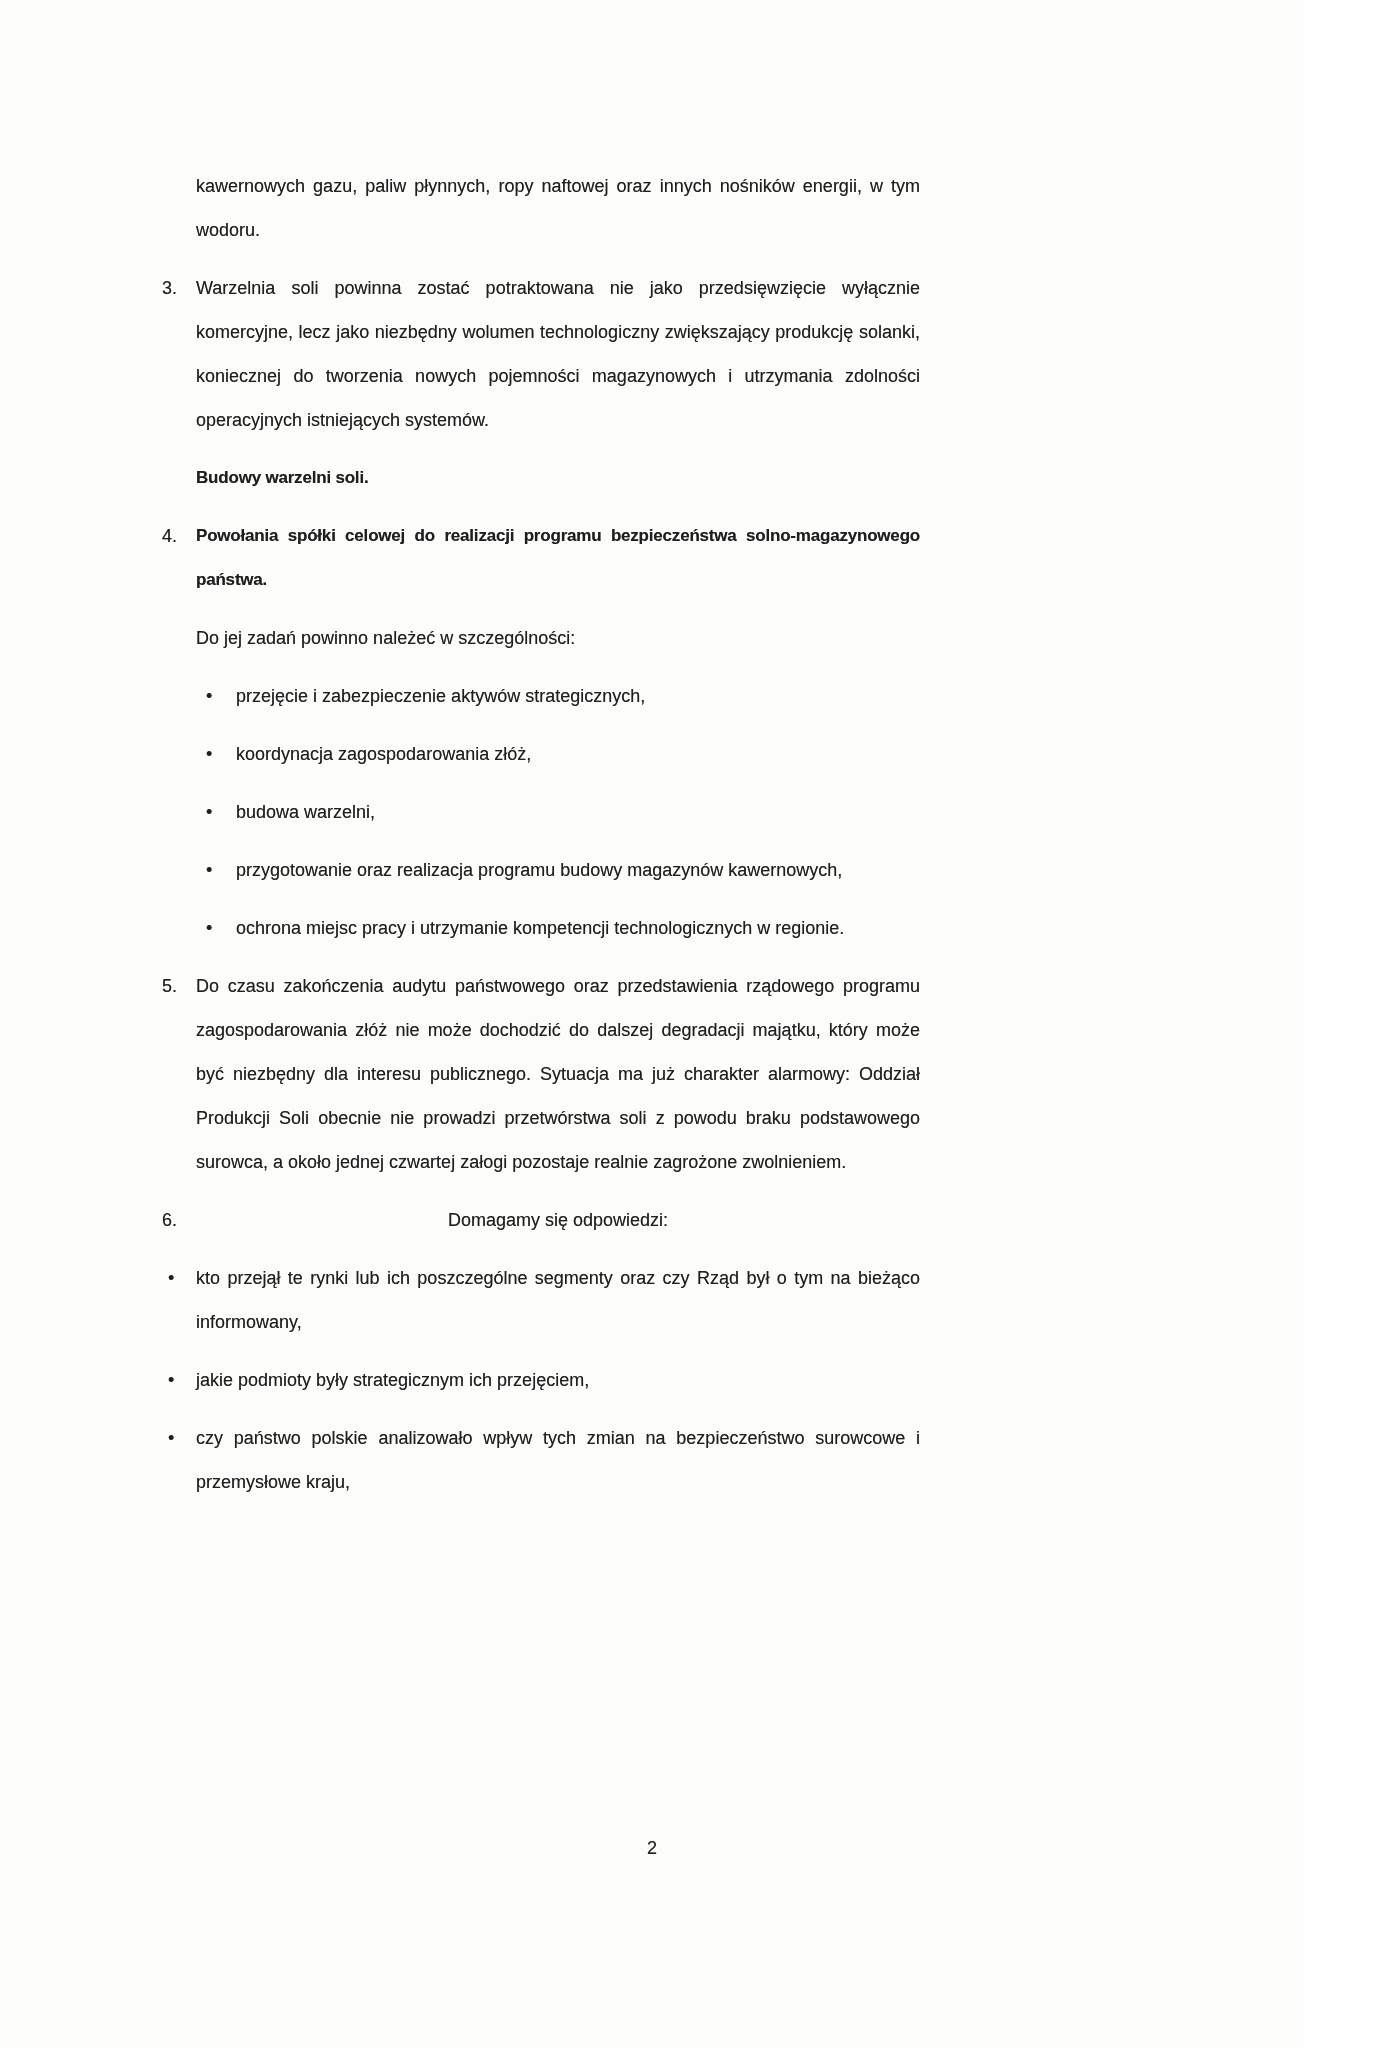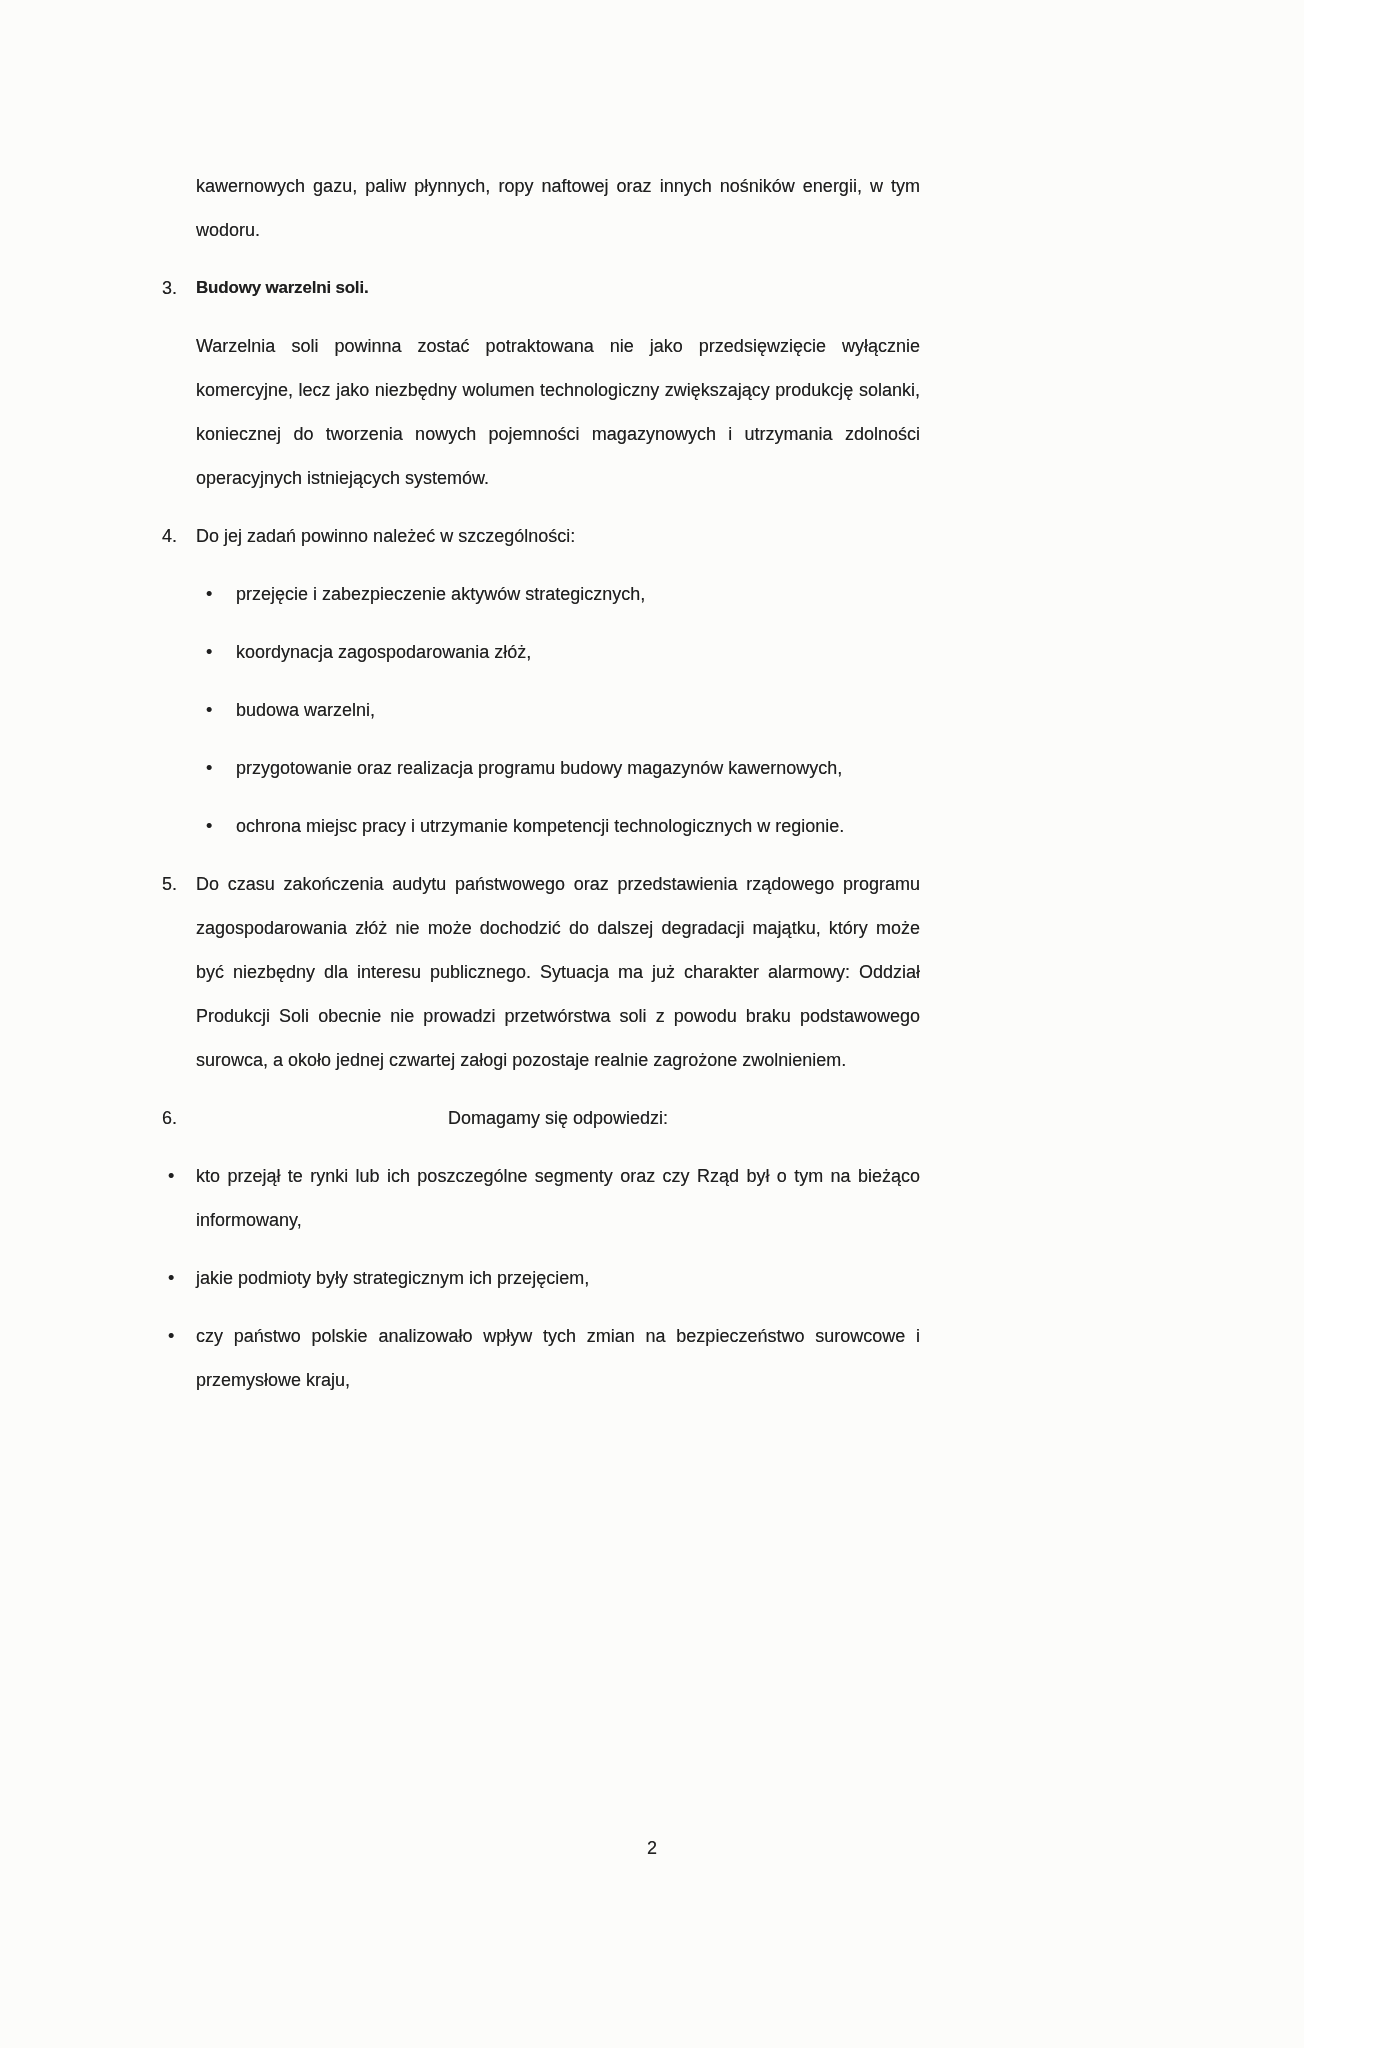--- a/index.html
+++ b/index.html
@@ -87,26 +87,27 @@
 </head>
 <body>
 
 <div class="page">
   <div class="content">
 
     <div class="block">kawernowych gazu, paliw płynnych, ropy naftowej oraz innych nośników energii, w tym wodoru.</div>
 
     <div class="num-item">
       <span class="num-label">3.</span>
+      <div class="block">Warzelnia soli powinna zostać potraktowana nie jako przedsięwzięcie wyłącznie komercyjne, lecz jako niezbędny wolumen technologiczny zwiększający produkcję solanki, koniecznej do tworzenia nowych pojemności magazynowych i utrzymania zdolności operacyjnych istniejących systemów.</div>
       <div class="block heading">Budowy warzelni soli.</div>
-      <div class="block">Warzelnia soli powinna zostać potraktowana nie jako przedsięwzięcie wyłącznie komercyjne, lecz jako niezbędny wolumen technologiczny zwiększający produkcję solanki, koniecznej do tworzenia nowych pojemności magazynowych i utrzymania zdolności operacyjnych istniejących systemów.</div>
     </div>
 
     <div class="num-item">
       <span class="num-label">4.</span>
+      <div class="block heading">Powołania spółki celowej do realizacji programu bezpieczeństwa solno-magazynowego państwa.</div>
       <div class="block">Do jej zadań powinno należeć w szczególności:</div>
 
       <div>
         <div class="bullet-l2">
           <span class="dot">•</span>
           <span>przejęcie i zabezpieczenie aktywów strategicznych,</span>
         </div>
         <div class="bullet-l2">
           <span class="dot">•</span>
           <span>koordynacja zagospodarowania złóż,</span>

